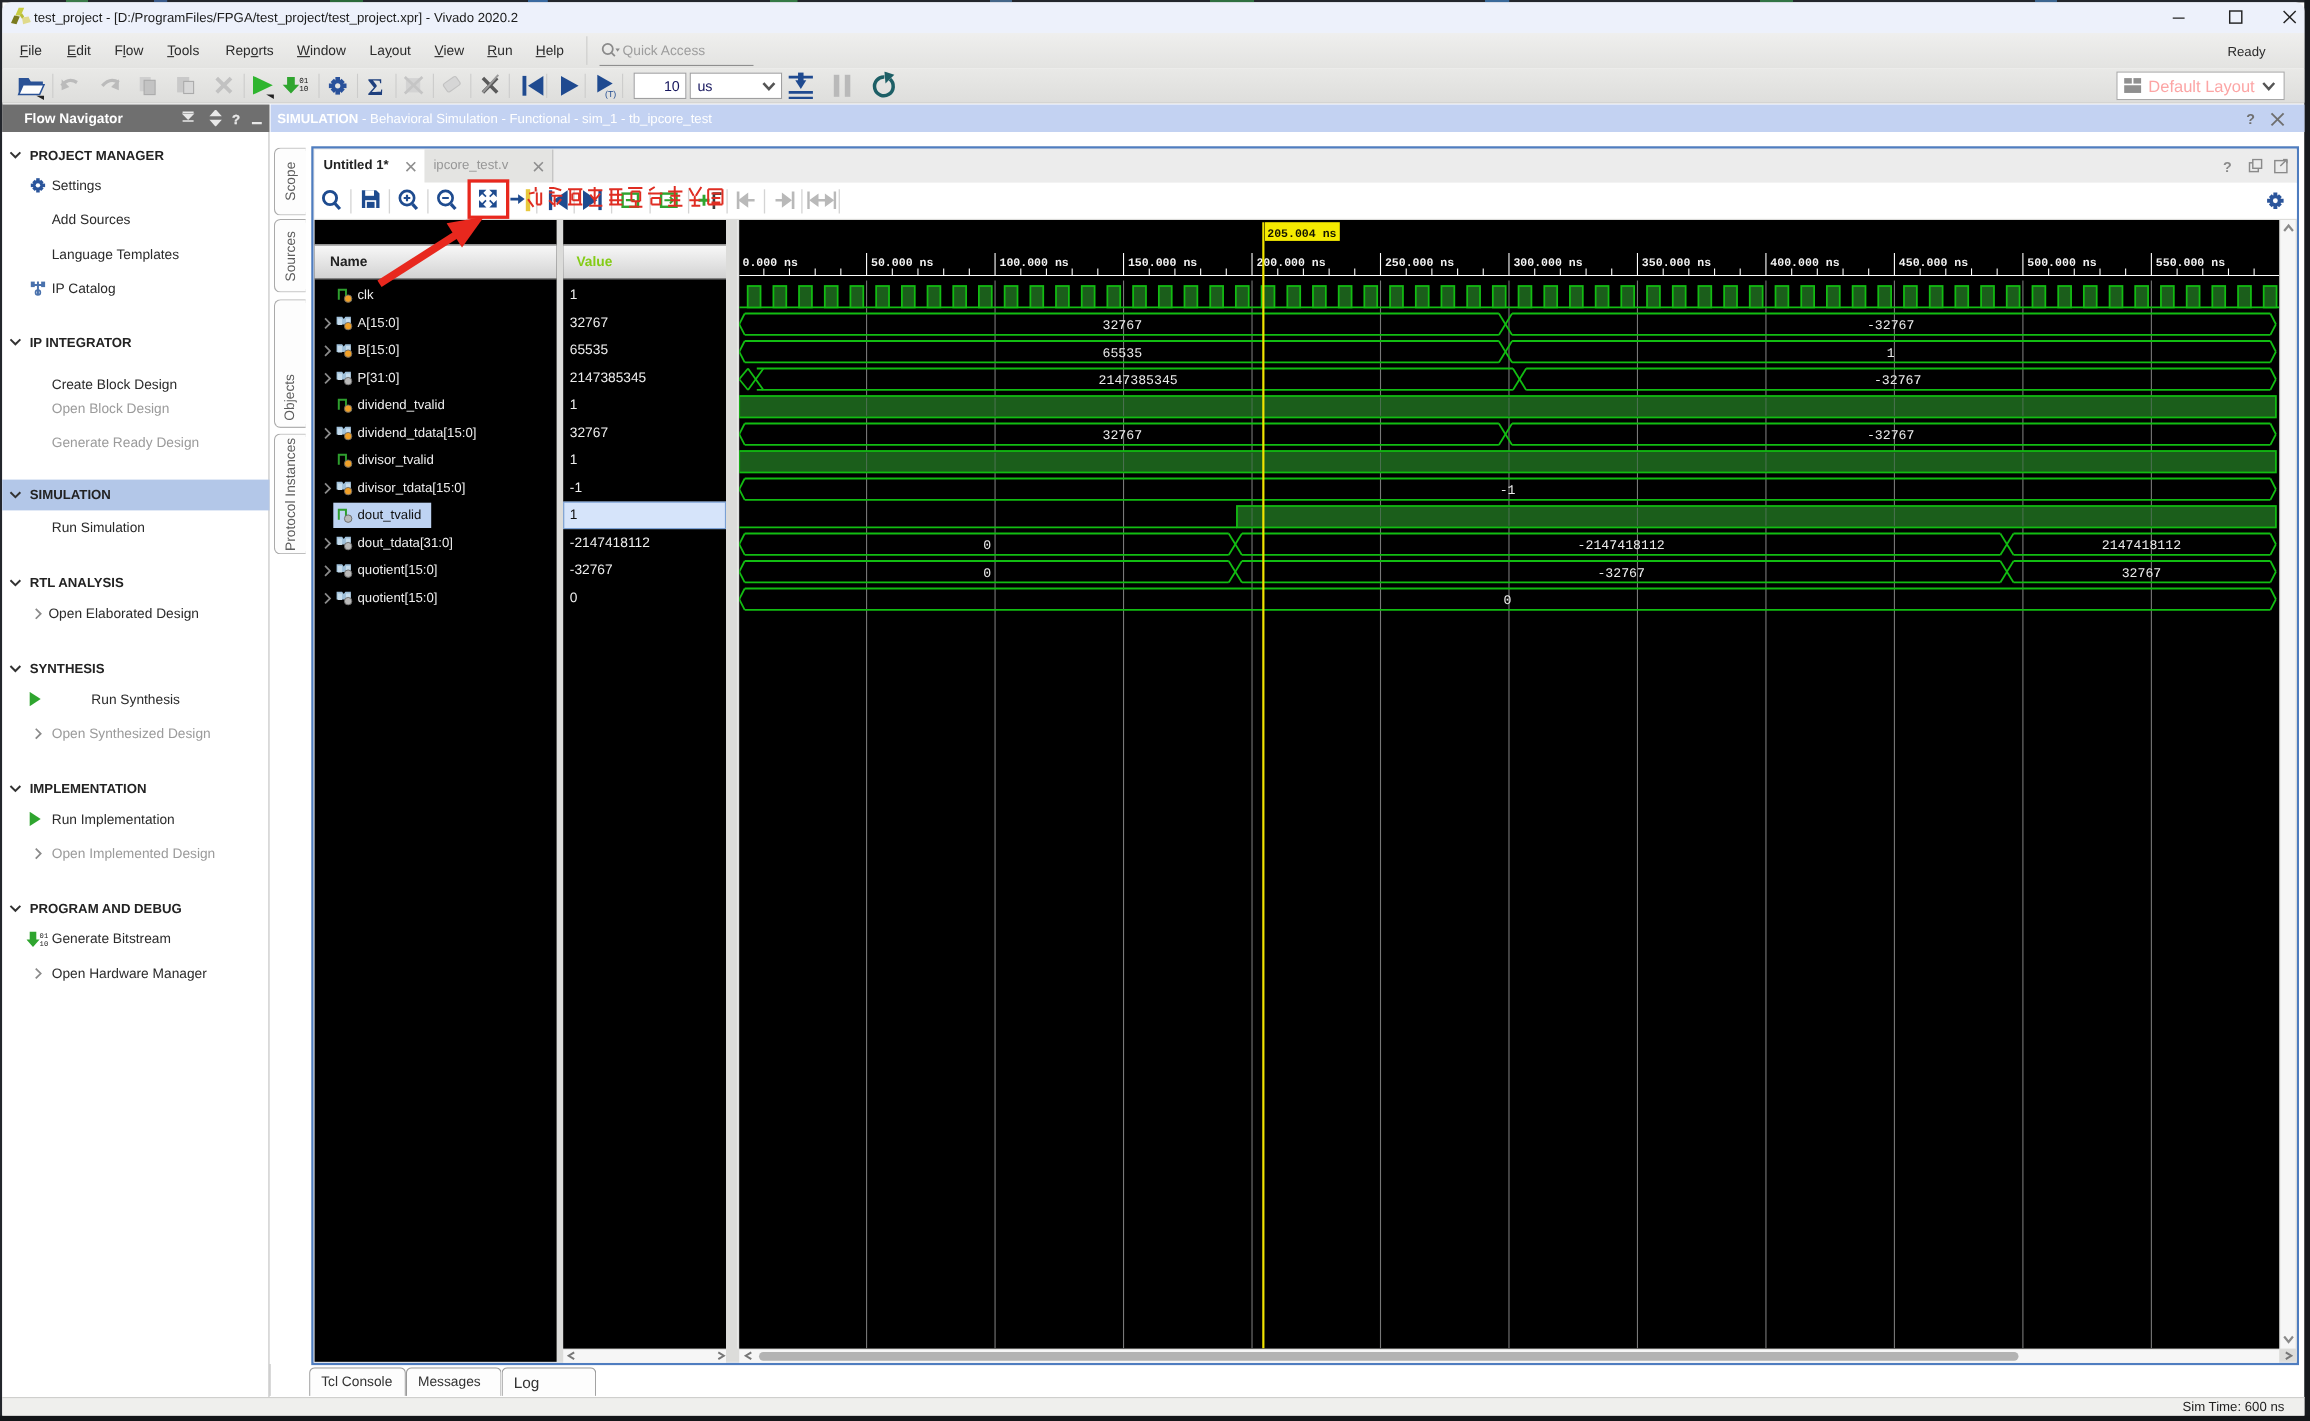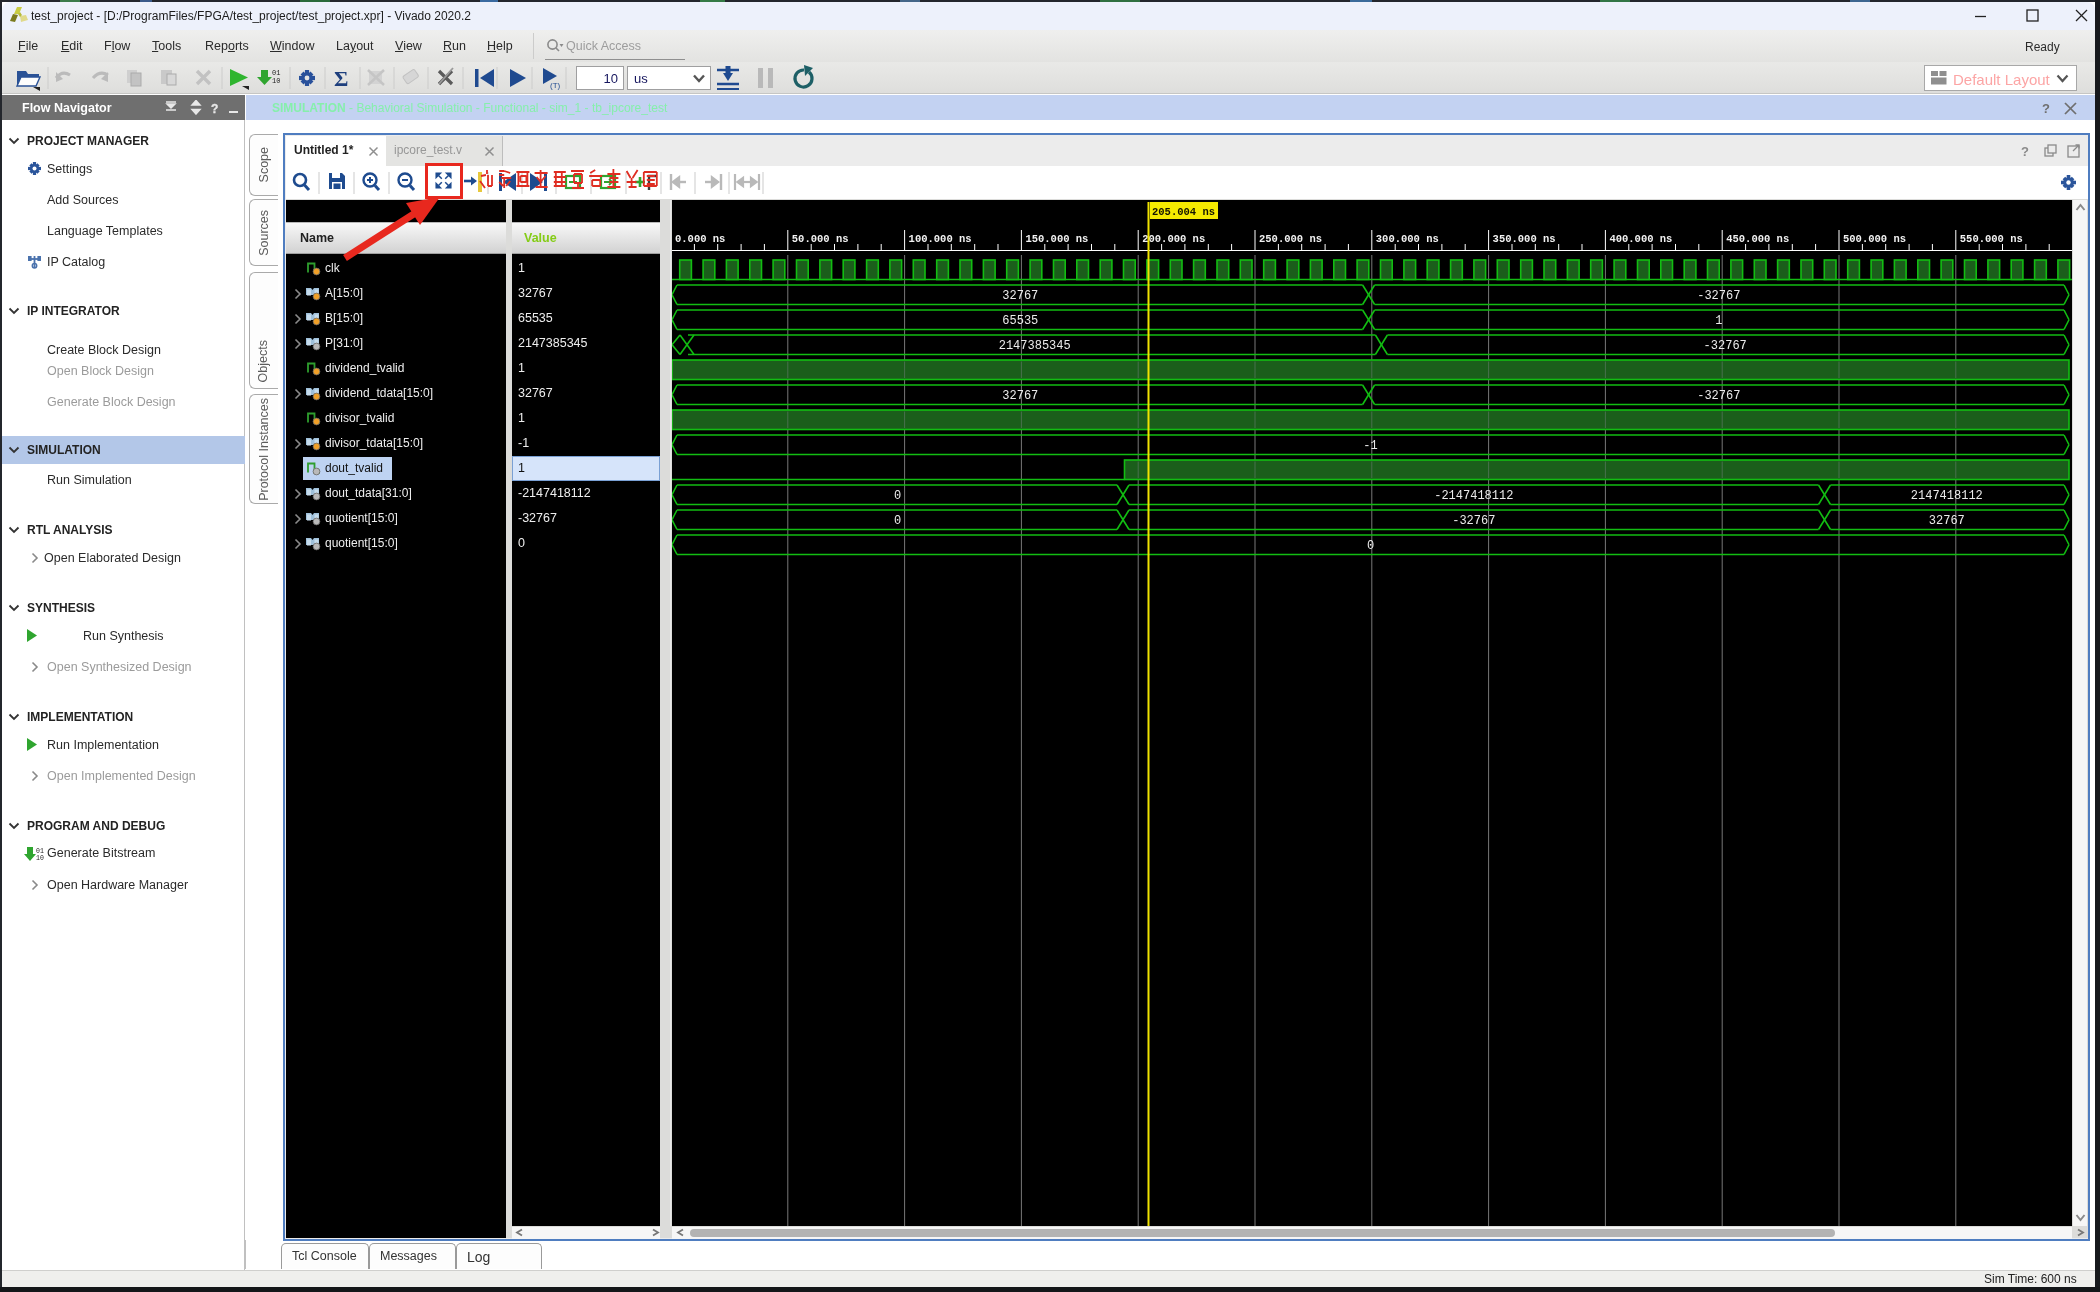--- a/index.html
+++ b/index.html
@@ -157,21 +157,21 @@
 <line x1="1" y1="2" x2="11" y2="2"></line>
       <polygon points="2,4 10,4 6,8"></polygon>
       <line x1="1" y1="10" x2="11" y2="10"></line>
 <polygon points="27,5 31,0.5 35,5"></polygon>
       <polygon points="27,9.5 31,14 35,9.5"></polygon>
 <text x="46" y="13" font-size="12" stroke-width="0.3" font-family="Liberation Sans" font-weight="bold">?</text>
 <line x1="64" y1="12" x2="73" y2="12" stroke-width="2"></line>
     </g>
   </svg>
 <div class="ab" style="left:246px;top:95px;width:1849px;height:25px;background:#c3d2f2;"></div>
-<div class="ab" style="left:272px;top:101px;font-size:12px;color:#86efac;"><b>SIMULATION</b> - Behavioral Simulation - Functional - sim_1 - tb_ipcore_test</div>
+<div class="ab" style="left:252px;top:101px;font-size:12px;color:#ffffff;"><b>SIMULATION</b> - Behavioral Simulation - Functional - sim_1 - tb_ipcore_test</div>
 <svg class="ab" style="left:2040px;top:100px;" width="50" height="16" viewBox="0 0 50 16">
 <text x="2" y="13" font-size="13" font-weight="bold" fill="#6f6f6f" font-family="Liberation Sans">?</text>
 <line x1="25" y1="3" x2="36" y2="14" stroke="#6f6f6f" stroke-width="1.7"></line>
     <line x1="36" y1="3" x2="25" y2="14" stroke="#6f6f6f" stroke-width="1.7"></line>
   </svg>
 <div class="ab" style="left:2px;top:120px;width:243px;height:1150px;background:#ffffff;border-right:1px solid #c0c0c0;"></div>
 <svg class="ab" style="left:8px;top:137px;" width="12" height="8" viewBox="0 0 12 8">
     <path d="M1.5 1.5 L6 6 L10.5 1.5" fill="none" stroke="#333" stroke-width="1.8"></path>
   </svg>
 <div class="ab sect" style="left:27px;top:134px;">PROJECT MANAGER</div>
@@ -222,21 +222,21 @@
       <line x1="7.5" y1="1" x2="7.5" y2="13"></line>
       <line x1="2" y1="4" x2="13" y2="4"></line>
       <rect x="1" y="1" width="3.6" height="5" fill="#4a72ad" stroke="none"></rect>
       <rect x="10.4" y="1" width="3.6" height="5" fill="#4a72ad" stroke="none"></rect>
       <circle cx="7.5" cy="10.8" r="2.2" stroke-width="1.5"></circle>
     </g>
   </svg>
 <div class="ab item" style="left:47px;top:255px;">IP Catalog</div>
 <div class="ab item" style="left:47px;top:343px;">Create Block Design</div>
 <div class="ab item graytxt" style="left:47px;top:364px;">Open Block Design</div>
-<div class="ab item graytxt" style="left:47px;top:395px;">Generate Block Design</div>
+<div class="ab item graytxt" style="left:47px;top:395px;">Generate Ready Design</div>
 <div class="ab item" style="left:47px;top:473px;">Run Simulation</div>
 <svg class="ab" style="left:31px;top:552px;" width="8" height="12" viewBox="0 0 8 12">
     <path d="M1.5 1.5 L6 6 L1.5 10.5" fill="none" stroke="#8a8a8a" stroke-width="1.6"></path>
   </svg>
 <div class="ab item" style="left:34px;top:551px;margin-left:10px;">Open Elaborated Design</div>
 <svg class="ab" style="left:26px;top:629px;" width="12" height="13" viewBox="0 0 12 13">
     <polygon points="1,0 11,6.5 1,13" fill="#2fa52f"></polygon>
   </svg>
 <div class="ab item" style="left:47px;top:629px;margin-left:36px;">Run Synthesis</div>
 <svg class="ab" style="left:31px;top:661px;" width="8" height="12" viewBox="0 0 8 12">

